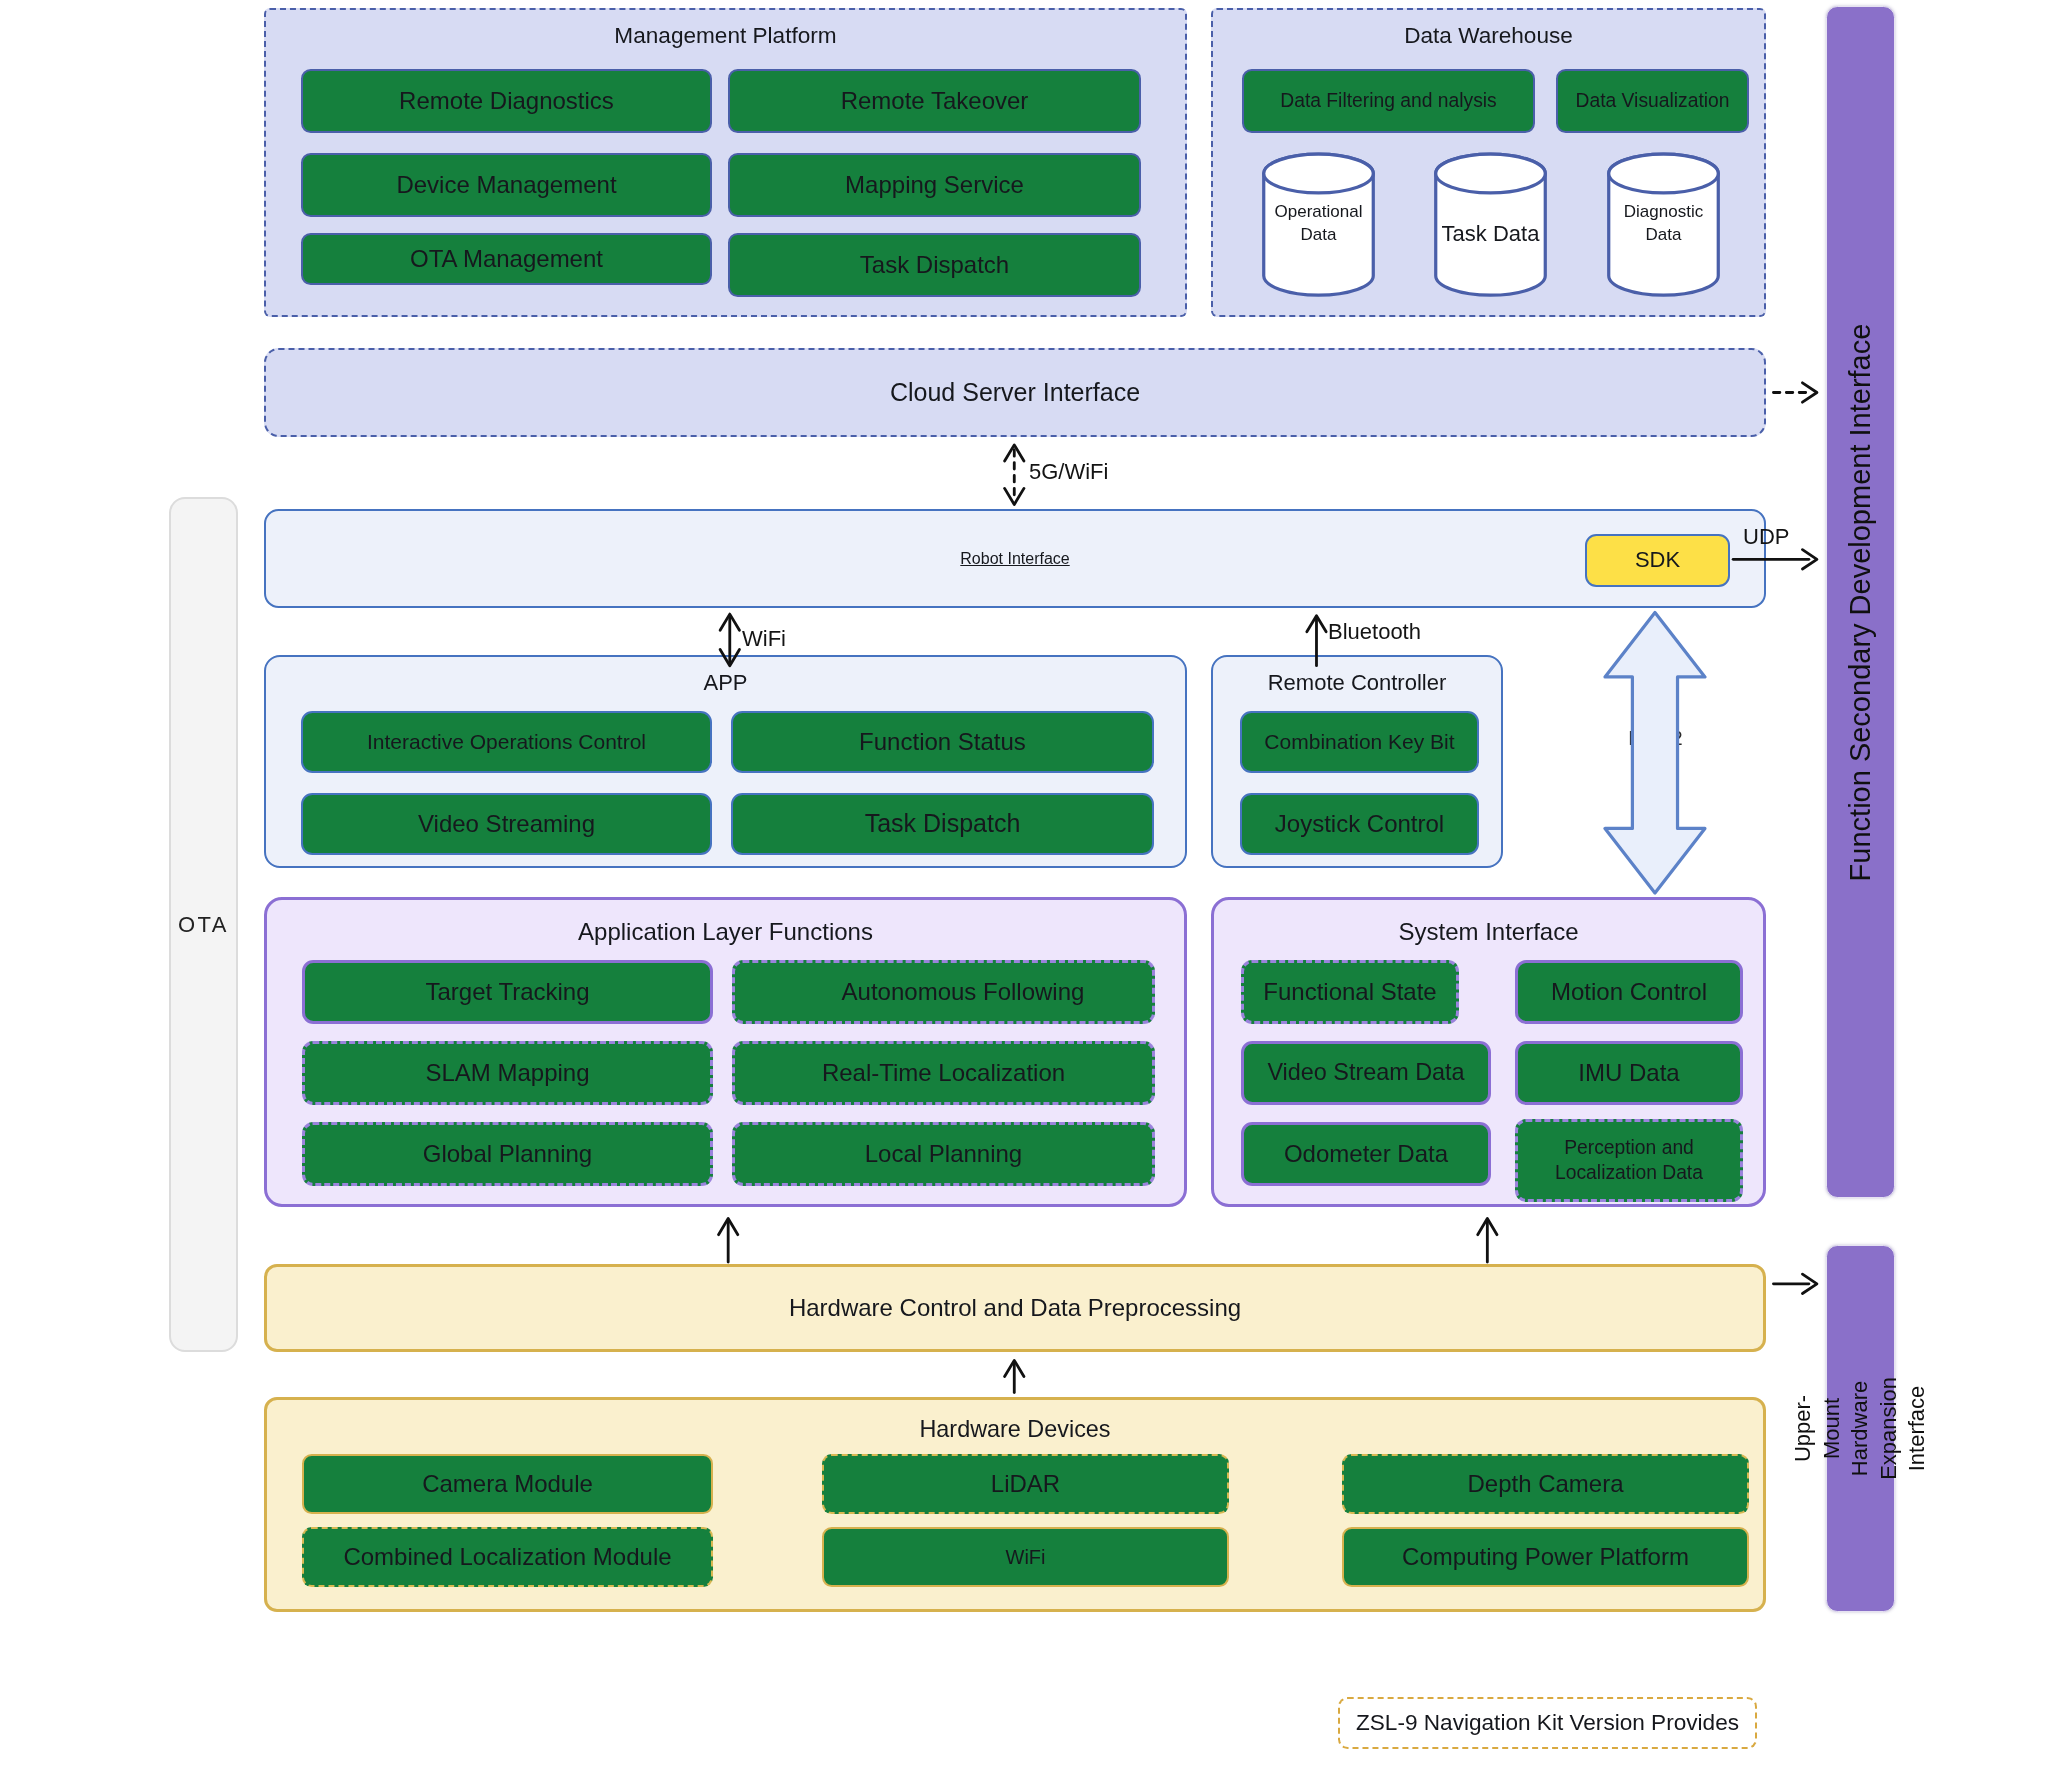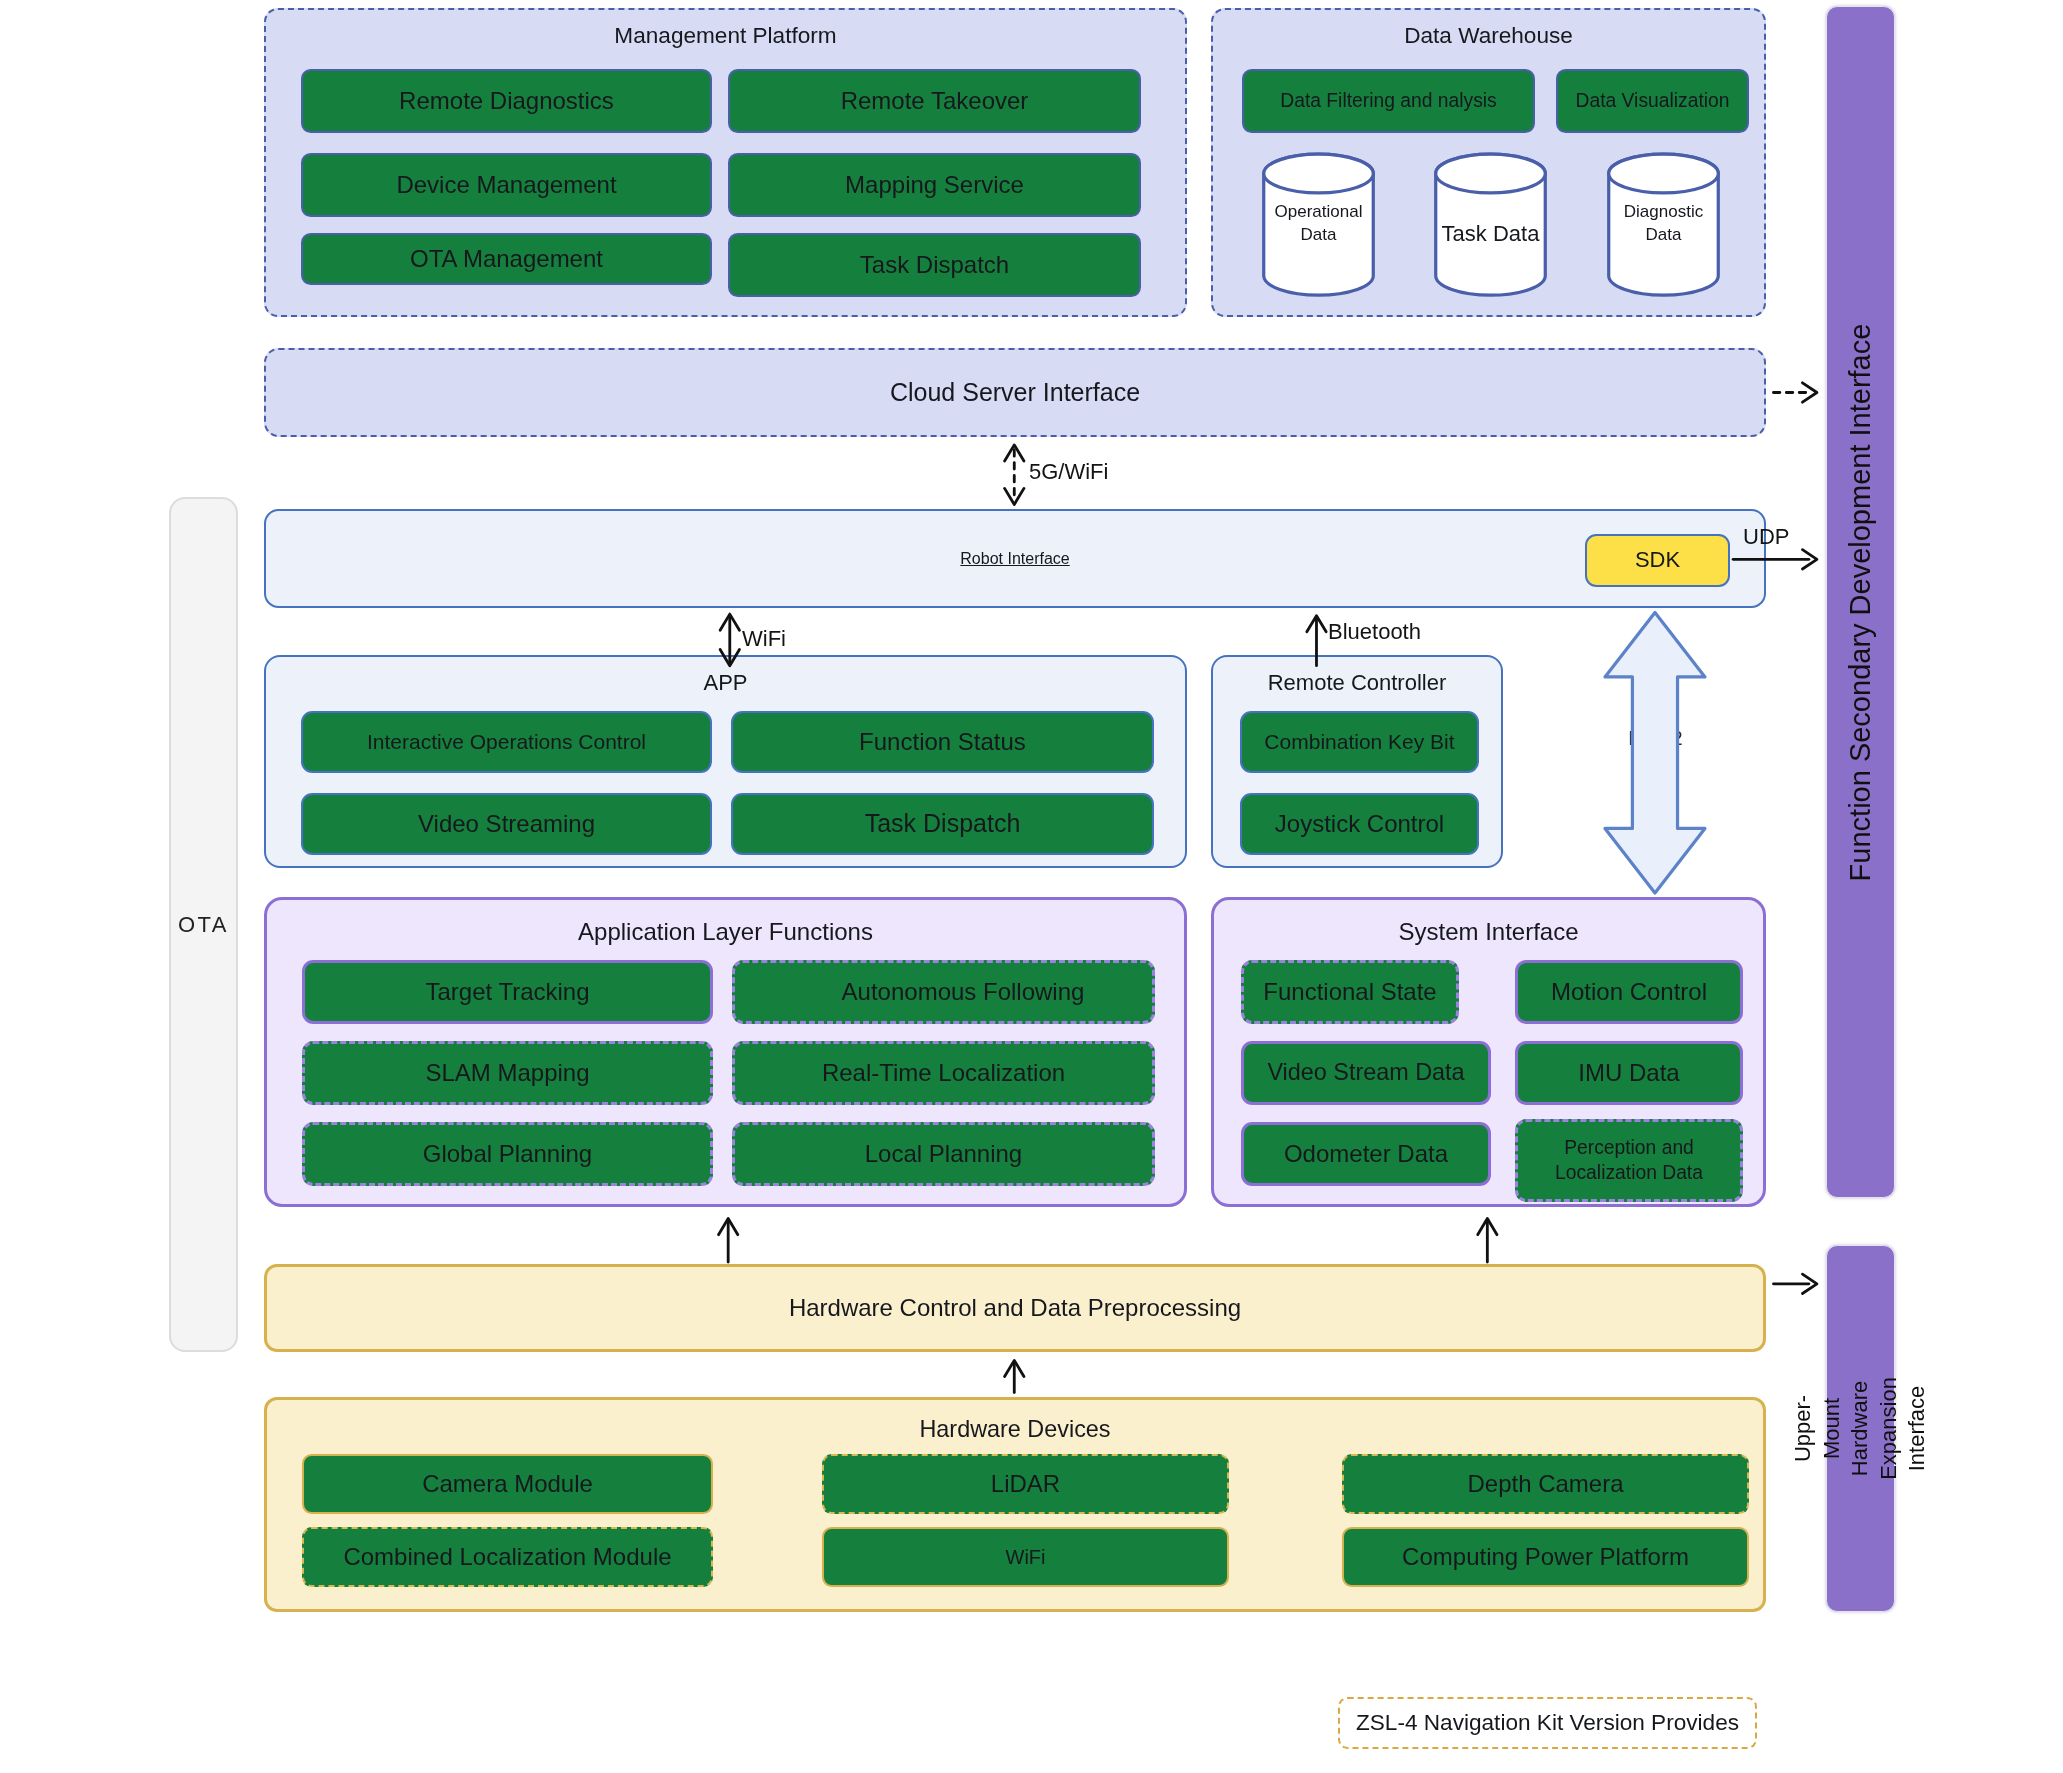--- a/index.html
+++ b/index.html
@@ -1,19 +1,19 @@
 <!DOCTYPE html>
 <html style="font-size:13px"><head>
 <meta charset="utf-8">
 <style>
   html,body{margin:0;padding:0;background:#ffffff;}
   body{font-family:"Liberation Sans", sans-serif;color:#16181d;}
   .canvas{position:relative;width:2064px;height:1773px;background:#ffffff;overflow:hidden;}
   .panel{position:absolute;box-sizing:border-box;}
-  .indigo{background:#d7dbf3;border:2.4px dashed #4a5fa9;border-radius:14px;}
+  .indigo{background:#d7dbf3;border:2.4px dashed #4a5fa9;border-radius:6px;}
   .blue-solid{background:#edf1fa;border:2.4px solid #4673c0;border-radius:16px;}
   .purple{background:#eee6fc;border:3.2px solid #8b6fd4;border-radius:18px;}
   .yellow{background:#faf0ce;border:3.2px solid #d6b14e;border-radius:13px;}
   .panel-title{position:absolute;top:13px;left:0;right:0;text-align:center;font-size:22.6px;}
   .panel-title-mid{position:absolute;left:0;top:0;right:0;bottom:0;display:flex;align-items:center;justify-content:center;}
   .ibox{position:absolute;background:#15803d;display:flex;align-items:center;justify-content:center;text-align:center;box-sizing:border-box;line-height:1.25;padding:3.2px 8px;}
   .b1{border:2.4px solid #4a5fa9;border-radius:9.7px;font-size:24px;}
   .b2{border:2.4px solid #4673c0;border-radius:11.3px;font-size:24px;}
   .p-solid{border:3.2px solid #8b6fd4;border-radius:11.3px;font-size:24px;}
   .p-dash{border:3.2px dashed #9a83dc;border-radius:11.3px;font-size:24px;}
@@ -139,21 +139,21 @@
   </div>
 
   <div class="vbar" style="left:1826px;top:6.4px;width:69px;height:1192px;">
     <span class="vtext">Function Secondary Development Interface</span>
   </div>
   <div class="vbar" style="left:1826px;top:1245px;width:69px;height:367px;">
     <div class="vtext-wrap">Upper-Mount Hardware Expansion Interface</div>
   </div>
 
   <div class="legend" style="left:1338px;top:1697px;width:419px;height:52px;">
-    <span>ZSL-4 Navigation Kit Version Provides</span>
+    <span>ZSL-9 Navigation Kit Version Provides</span>
   </div>
 
   <div class="conn-label" style="left:1029px;top:459px;">5G/WiFi</div>
   <div class="conn-label" style="left:742px;top:626px;">WiFi</div>
   <div class="conn-label" style="left:1328px;top:619px;">Bluetooth</div>
   <div class="conn-label" style="left:1743px;top:524px;">UDP</div>
   <div class="ros2-label" style="left:1607px;top:724px;width:97px;">
     <div>ROS2</div>
     <div>MSG</div>
   </div>

